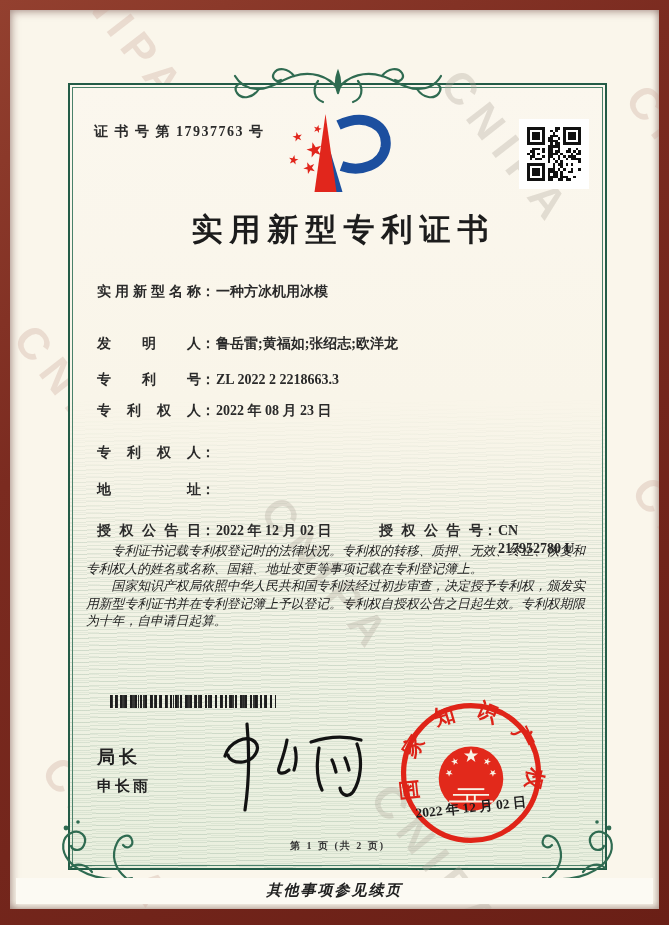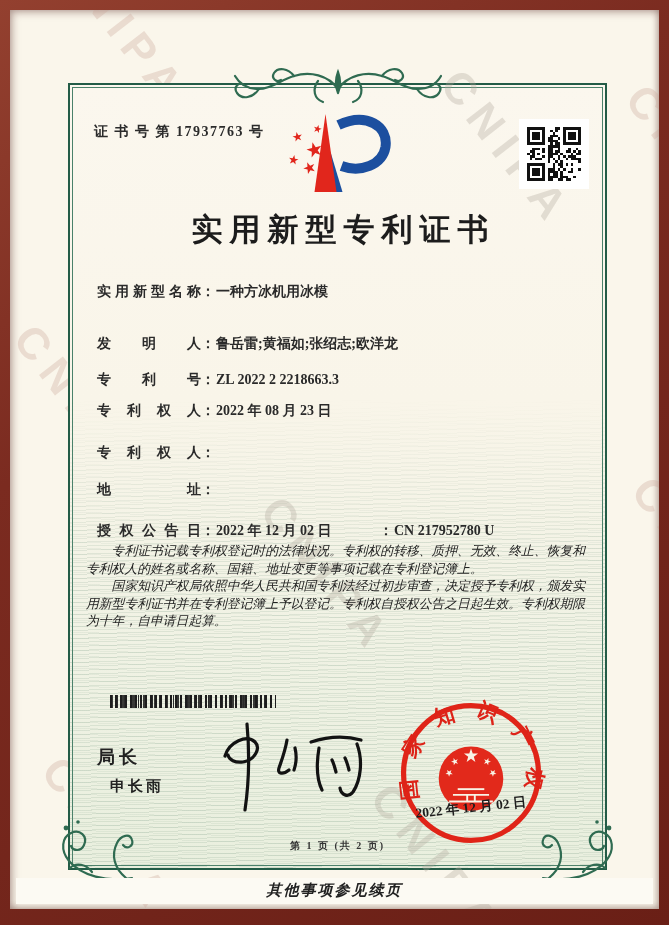--- a/index.html
+++ b/index.html
@@ -102,21 +102,21 @@
       repeating-linear-gradient(90deg,#1d1d1d 0 2px,rgba(0,0,0,0) 2px 5px),
       repeating-linear-gradient(90deg,#2a2a2a 0 1px,rgba(0,0,0,0) 1px 7px),
       repeating-linear-gradient(90deg,rgba(25,25,25,.85) 0 3px,rgba(0,0,0,0) 3px 11px);
   }
   .sig-title{
     position:absolute;left:27px;top:660px;
     font-family:"Liberation Sans","DejaVu Sans",sans-serif;
     font-size:18px;font-weight:700;color:#222;letter-spacing:4px;
   }
   .sig-name{
-    position:absolute;left:40px;top:692px;
+    position:absolute;left:27px;top:692px;
     font-family:"Liberation Sans","DejaVu Sans",sans-serif;
     font-size:15px;font-weight:700;color:#222;letter-spacing:3px;
   }
   .signature{position:absolute;left:125px;top:633px;}
   .seal{position:absolute;left:325px;top:612px;width:152px;height:152px;}
   .seal-date{
     position:absolute;left:-12px;top:102px;width:176px;
     text-align:center;
     font-size:13.5px;font-weight:700;color:#1d1d1d;
     transform:rotate(-6deg);
@@ -366,20 +366,21 @@
       </div>
       <div class="frow" style="top:396px">
         <span class="flabel">地址</span>
           <span class="fcolon">：</span>
       </div>
       <div class="frow" style="top:437px">
         <span class="flabel">授权公告日</span>
           <span class="fcolon">：</span>
           <span>2022 年 12 月 02 日</span>
         <span class="grant2">
+          <span class="flabel">授权公告号</span>
             <span class="fcolon">：</span>
             <span>CN 217952780 U</span>
         </span>
       </div>
 
       <div class="paras">
         <p>专利证书记载专利权登记时的法律状况。专利权的转移、质押、无效、终止、恢复和专利权人的姓名或名称、国籍、地址变更等事项记载在专利登记簿上。</p>
         <p>国家知识产权局依照中华人民共和国专利法经过初步审查，决定授予专利权，颁发实用新型专利证书并在专利登记簿上予以登记。专利权自授权公告之日起生效。专利权期限为十年，自申请日起算。</p>
       </div>
 

